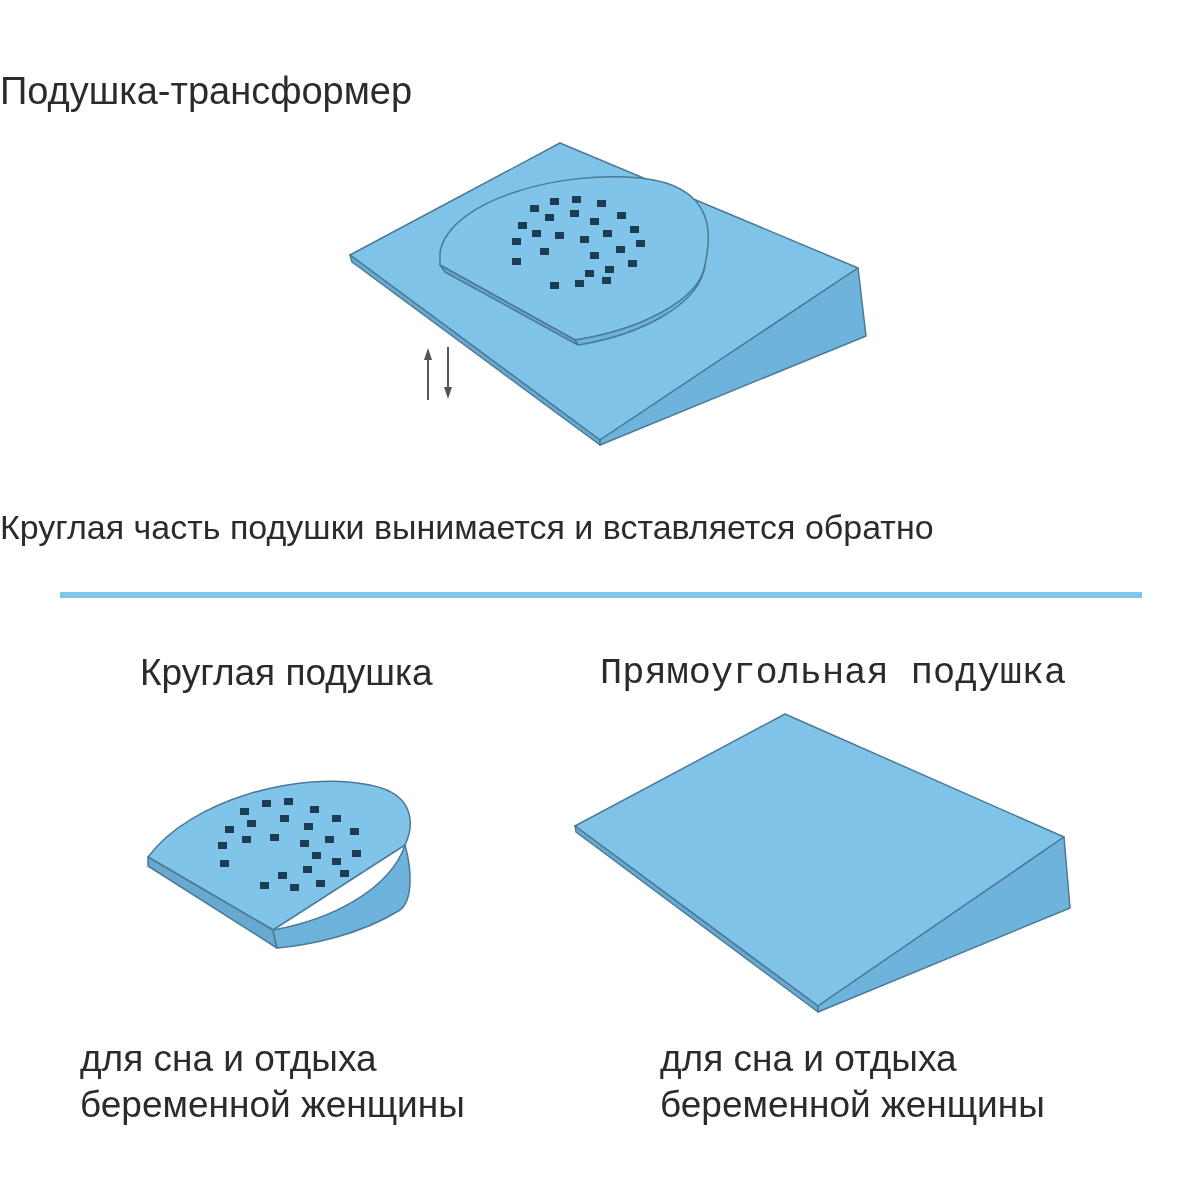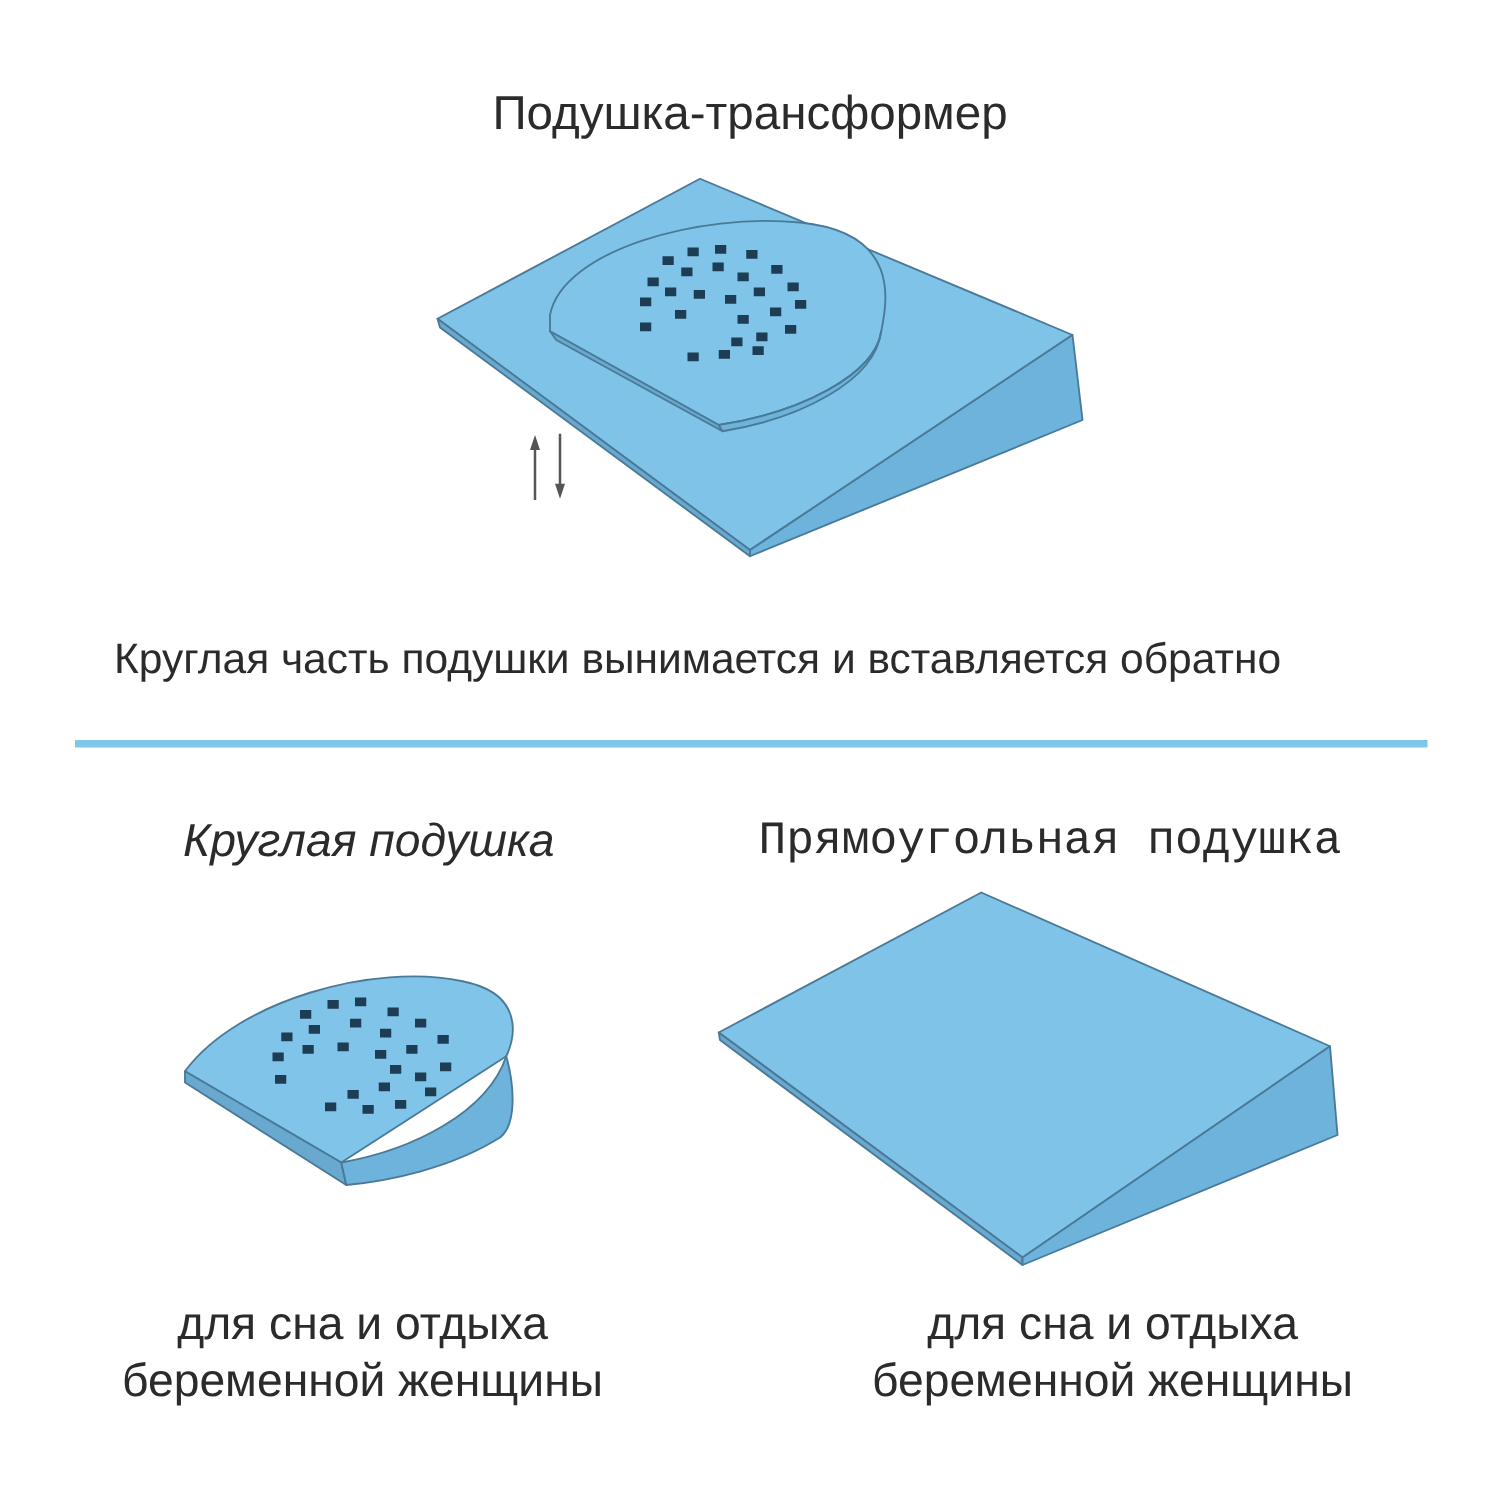--- a/index.html
+++ b/index.html
@@ -1,21 +1,21 @@
 <!DOCTYPE html>
 <html><head>
 <meta charset="utf-8">
 <style>
   html,body{margin:0;padding:0;background:#ffffff;}
   body{width:1200px;height:1200px;position:relative;overflow:hidden;font-family:"Liberation Sans",sans-serif;color:#2b2b2b;}
-  .txt{position:absolute;text-align:center;white-space:nowrap;}
+  .txt{position:absolute;white-space:nowrap;}
   .title-top{left:0;width:1200px;top:70px;font-size:38px;}
   .caption-top{left:0;width:1116px;top:508px;font-size:34px;}
   .divider{position:absolute;left:60px;top:592px;width:1082px;height:6px;background:#7fc7ea;}
-  .t-left{left:140px;width:310px;top:652px;font-size:37px;font-style:italic;}
+  .t-left{left:140px;width:310px;top:652px;font-size:37px;}
   .t-right{left:600px;width:480px;top:652px;font-size:37px;font-family:Liberation Mono, monospace;}
   .d-left{left:80px;width:420px;top:1036px;font-size:37px;line-height:46px;}
   .d-right{left:660px;width:460px;top:1036px;font-size:37px;line-height:46px;}
   svg{position:absolute;left:0;top:0;}
 </style>
 </head>
 <body>
 
 <div class="txt title-top">Подушка-трансформер</div>
 

